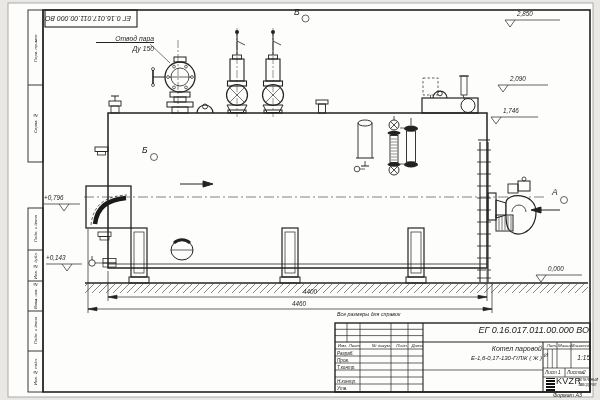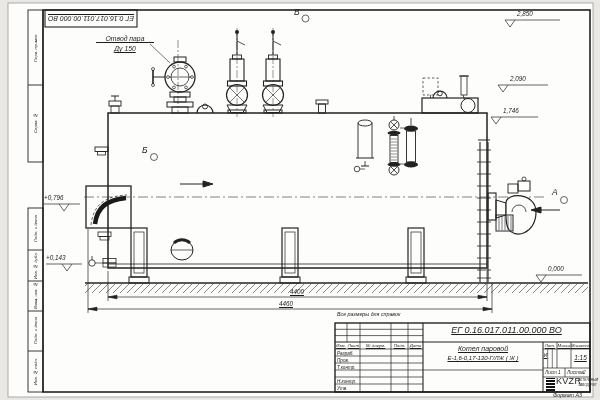--- a/index.html
+++ b/index.html
@@ -1,20 +1,20 @@
 <!DOCTYPE html>
 <html><head>
 <meta charset="utf-8">
 <style>
   html,body{margin:0;padding:0;}
   #root{position:relative;width:600px;height:400px;background:#e9e8e4;overflow:hidden;
         font-family:"Liberation Sans",sans-serif;color:#1c1c1c;}
   svg{position:absolute;left:0;top:0;}
   .t{position:absolute;font-style:italic;white-space:nowrap;color:#1c1c1c;line-height:1.1;}
-  .c{text-align:center;text-decoration:underline;}
+  .c{text-align:right;}
   .flip{transform:rotate(180deg);}
   .mcell{position:absolute;writing-mode:vertical-rl;transform:rotate(180deg);
          display:flex;align-items:center;justify-content:center;
          font-size:4.3px;font-style:italic;color:#1c1c1c;}
   .ul{border-bottom:0.8px solid #222;}
   .logo-ico{position:absolute;width:9px;height:13px;background:#111;
             background-image:repeating-linear-gradient(0deg,#111 0 2px,#fff 2px 3px);}
   .bold{font-weight:normal;font-style:normal;text-align:right;}
 </style>
 </head>

